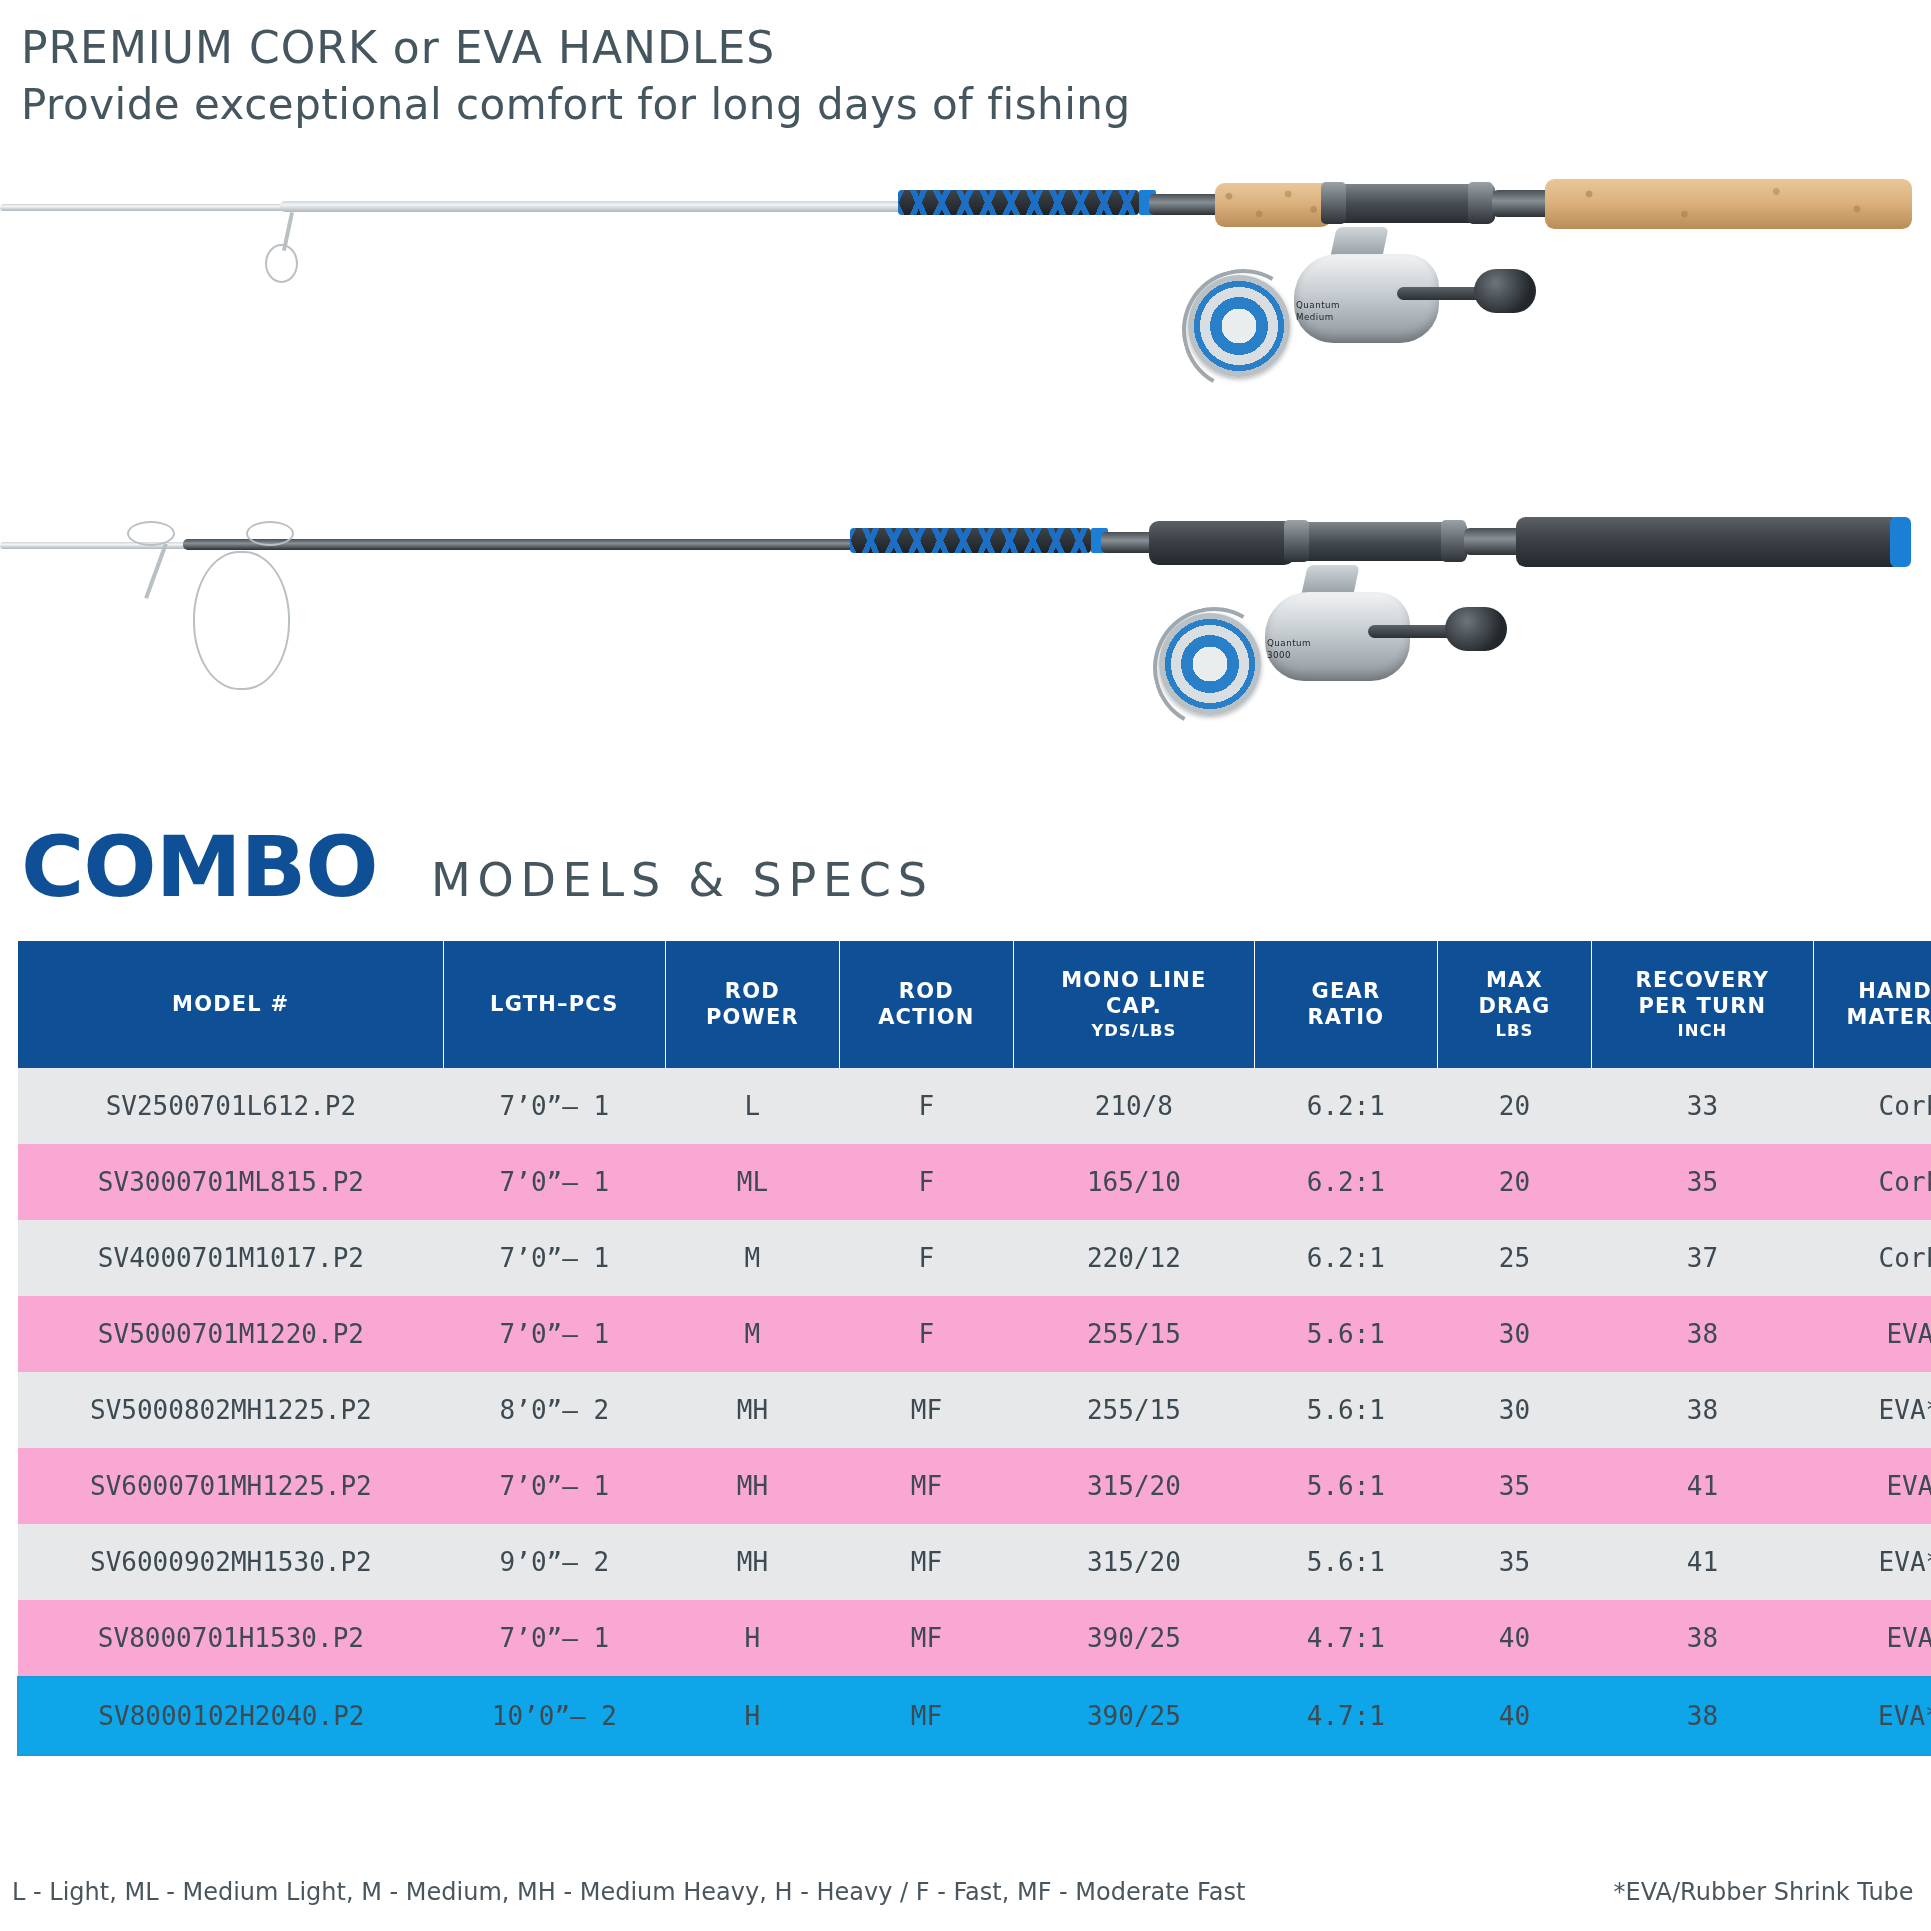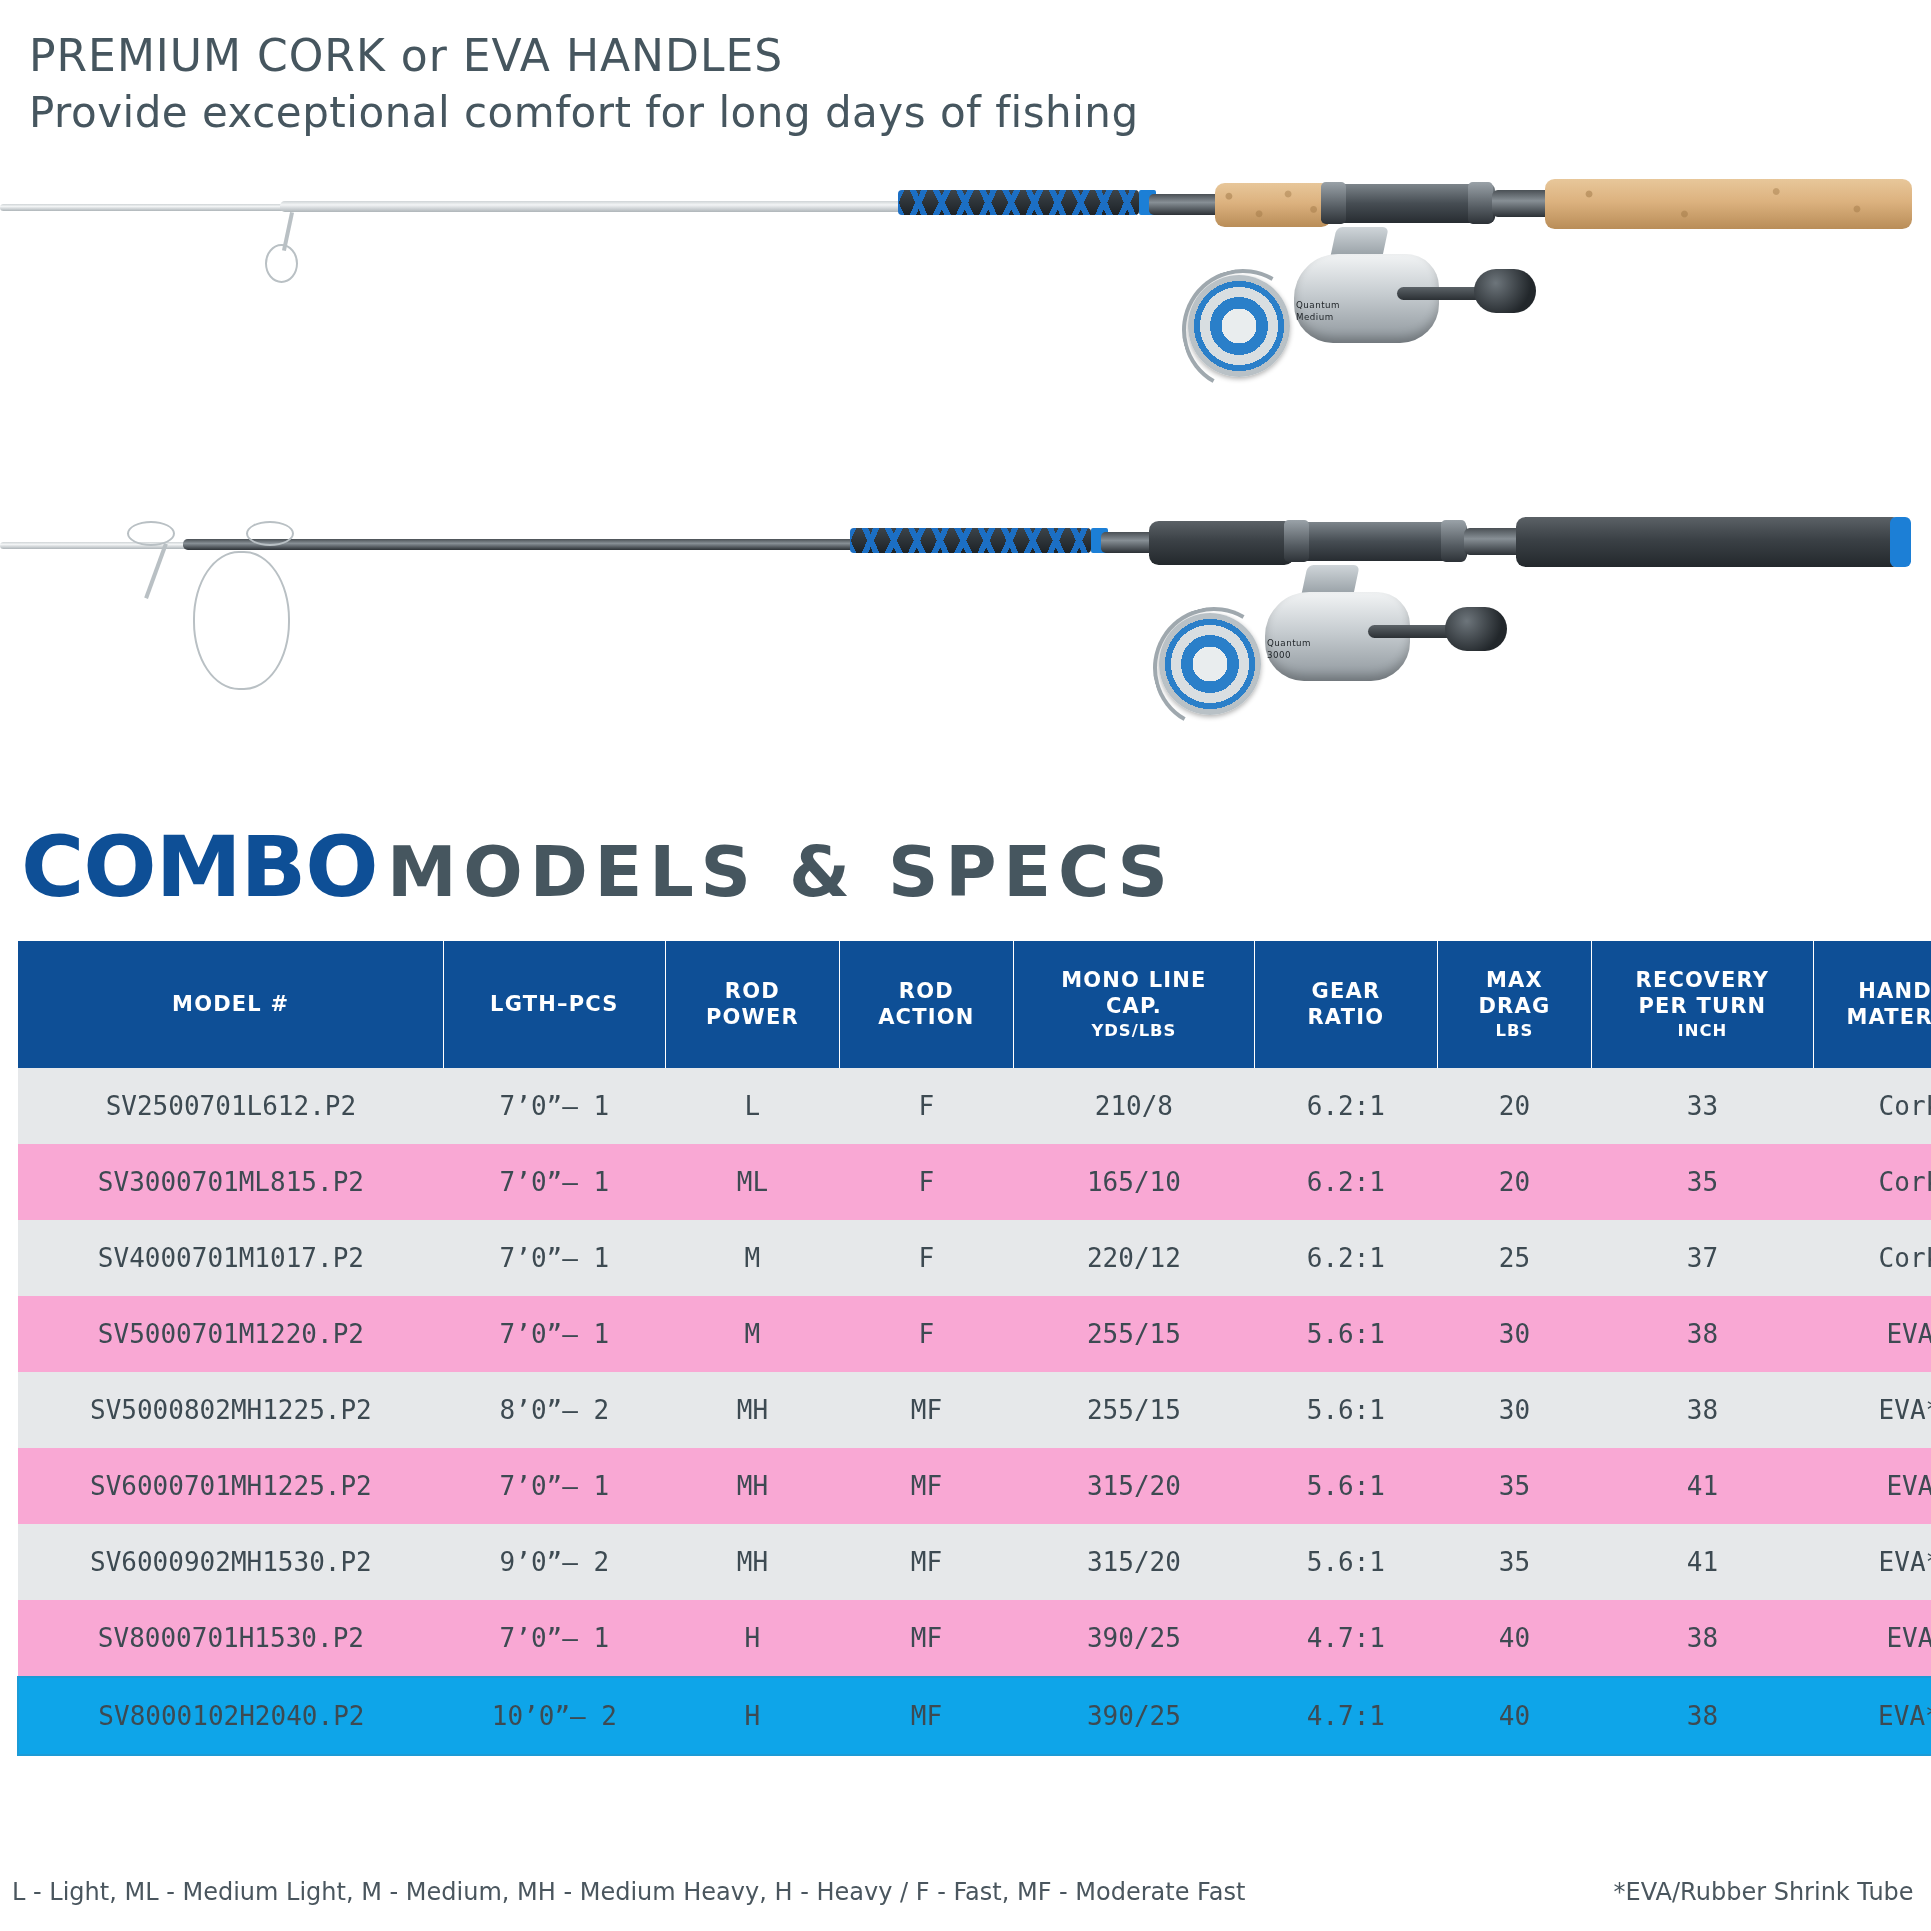--- a/index.html
+++ b/index.html
@@ -12,21 +12,21 @@
     height: 1931px;
     font-family: "DejaVu Sans", sans-serif;
     color: #3d4a52;
     overflow: hidden;
   }
   .page {
     position: relative;
     width: 1931px;
     height: 1931px;
     box-sizing: border-box;
-    padding: 8px;
+    padding: 0;
   }
 
   
   .header-block {
     padding: 21px 0 0 21px;
   }
   .headline {
     font-family: "DejaVu Sans", sans-serif;
     font-size: 44px;
     letter-spacing: 1px;
@@ -204,25 +204,26 @@
     font-weight: bold;
     font-size: 83px;
     line-height: 1;
     color: #0e4f96;
     letter-spacing: -1px;
     transform: scaleX(1.04);
     transform-origin: left bottom;
   }
   .combo-sub {
     font-family: "DejaVu Sans", sans-serif;
-    font-weight: bold;
-    font-size: 70px;
+    font-weight: normal;
+    font-size: 46px;
     line-height: 1;
     color: #46565f;
     letter-spacing: 6.8px;
+    margin-left: 44px;
   }
 
   
   .spec-table {
     position: absolute;
     left: 17.4px;
     top: 941px;
     width: 1896px;
     border-collapse: collapse;
     table-layout: fixed;

